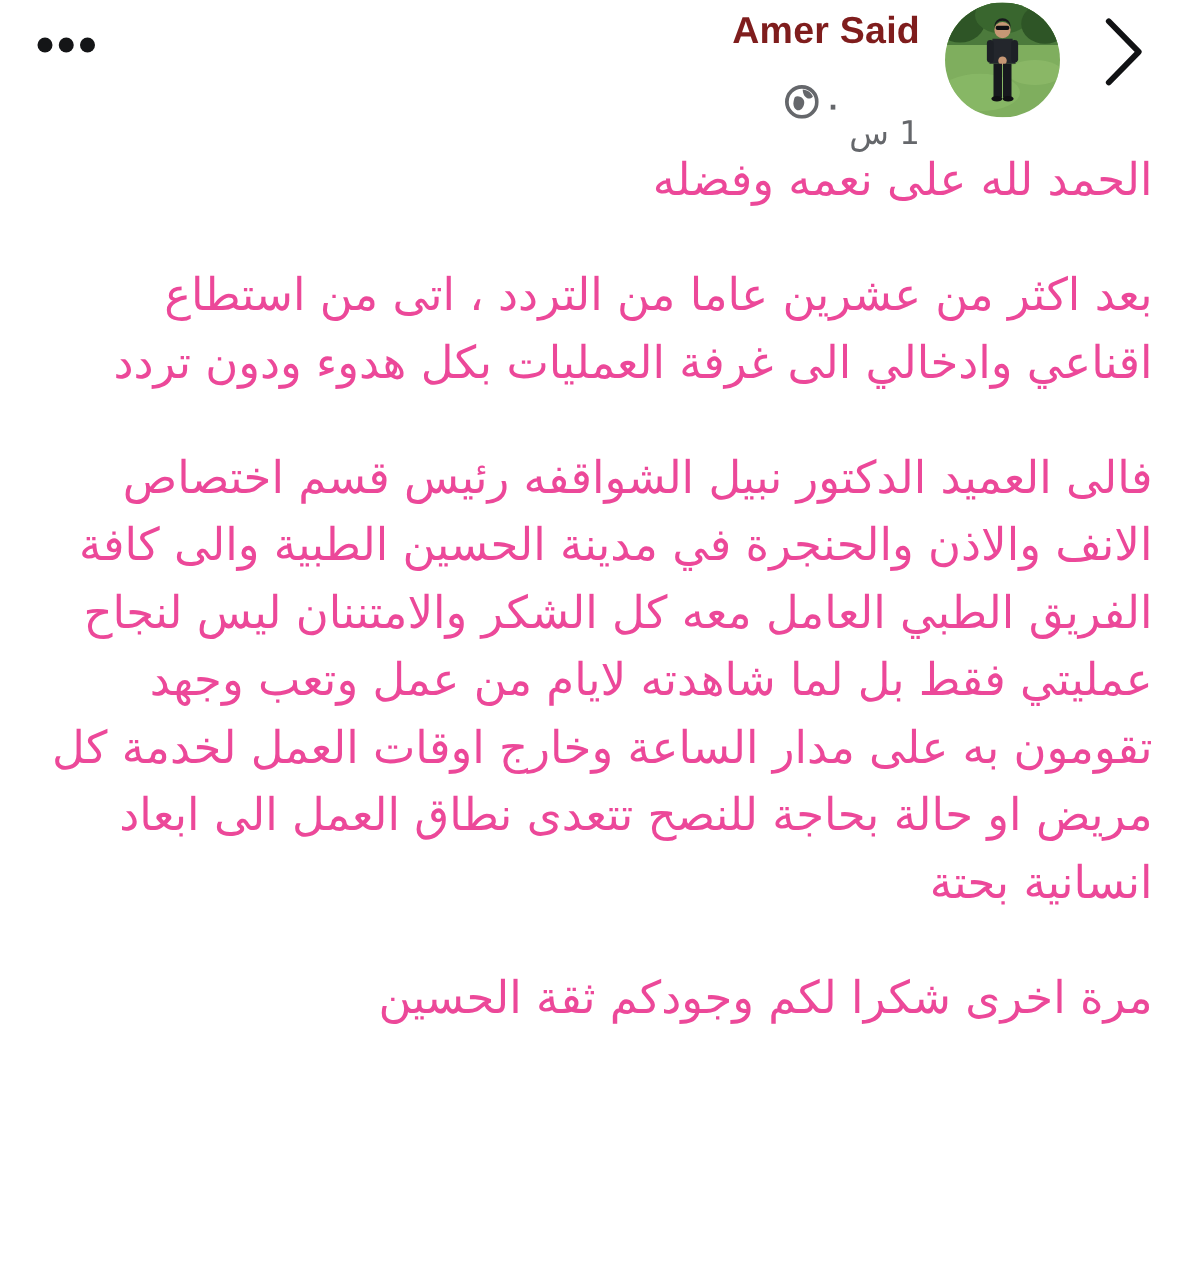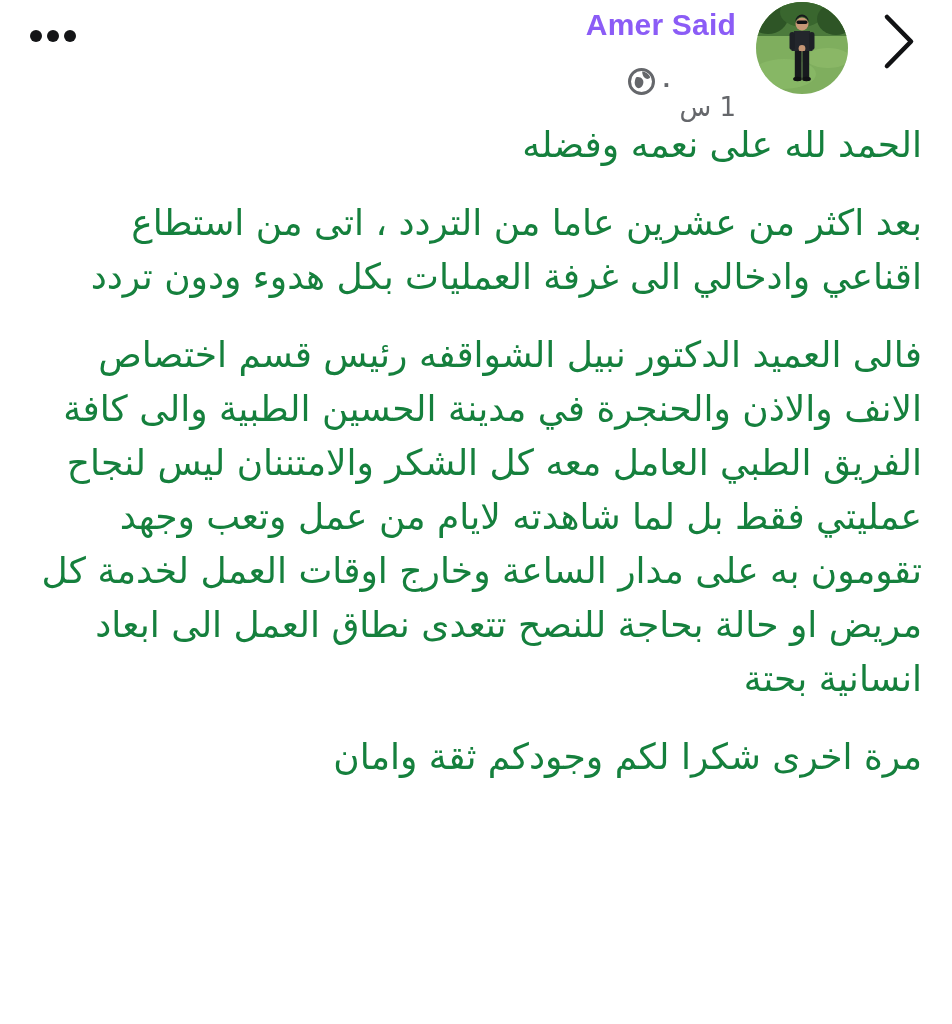--- a/index.html
+++ b/index.html
@@ -13,21 +13,21 @@
   
   .post-options {
     position:absolute; top:30px; left:30px;
     display:flex; gap:5px; align-items:center; cursor:pointer;
   }
   .opt-dot { width:12px; height:12px; border-radius:50%; background:#141517; }
 
   
   .author-block { position:absolute; top:8px; right:216px; text-align:right; }
   .author-name {
-    font-size:30px; font-weight:700; color:#8b5cf6;
+    font-size:30px; font-weight:700; color:#7f1d1d;
     white-space:nowrap; letter-spacing:.2px; cursor:pointer;
   }
   .meta-row {
     margin-top:6px;
     display:flex; justify-content:flex-end; align-items:center; gap:8px;
     color:#65676b; font-size:26px;
   }
   .meta-time { direction:rtl; unicode-bidi:isolate; font-family:"DejaVu Sans", sans-serif;margin-top:44px; }
   .meta-sep { font-weight:700; }
 
@@ -37,23 +37,23 @@
   }
   .avatar svg { display:block; }
 
   .chevron-btn { position:absolute; top:12px; left:882px; cursor:pointer; }
 
   
   .post-body {
     position:absolute; top:118px; left:28px; right:30px;
     direction:rtl; text-align:right;
     font-family:"DejaVu Sans", sans-serif;
-    font-size:36px; line-height:54px; color:#15803d;
+    font-size:36px; line-height:54px; color:#ec4899;
   }
-  .post-paragraph + .post-paragraph { margin-top:24px; }
+  .post-paragraph + .post-paragraph { margin-top:38px; }
 </style>
 </head>
 <body>
 
 <div class="post-options" role="button" aria-label="options">
   <span class="opt-dot"></span>
   <span class="opt-dot"></span>
   <span class="opt-dot"></span>
 </div>
 
@@ -98,14 +98,14 @@
 <div class="chevron-btn" role="button" aria-label="next">
   <svg width="36" height="60" viewBox="0 0 36 60">
     <polyline points="5,5 29,29.5 5,54" fill="none" stroke="#111214" stroke-width="4.6" stroke-linecap="round" stroke-linejoin="round"></polyline>
   </svg>
 </div>
 
 <div class="post-body">
   <p class="post-paragraph">الحمد لله على نعمه وفضله</p>
   <p class="post-paragraph">بعد اكثر من عشرين عاما من التردد ، اتى من استطاع اقناعي وادخالي الى غرفة العمليات بكل هدوء ودون تردد</p>
   <p class="post-paragraph">فالى العميد الدكتور نبيل الشواقفه رئيس قسم اختصاص الانف والاذن والحنجرة في مدينة الحسين الطبية والى كافة الفريق الطبي العامل معه كل الشكر والامتننان ليس لنجاح عمليتي فقط بل لما شاهدته لايام من عمل وتعب وجهد تقومون به على مدار الساعة وخارج اوقات العمل لخدمة كل مريض او حالة بحاجة للنصح تتعدى نطاق العمل الى ابعاد انسانية بحتة</p>
-  <p class="post-paragraph">مرة اخرى شكرا لكم وجودكم ثقة وامان</p>
+  <p class="post-paragraph">مرة اخرى شكرا لكم وجودكم ثقة الحسين</p>
 </div>
 
 </body></html>

